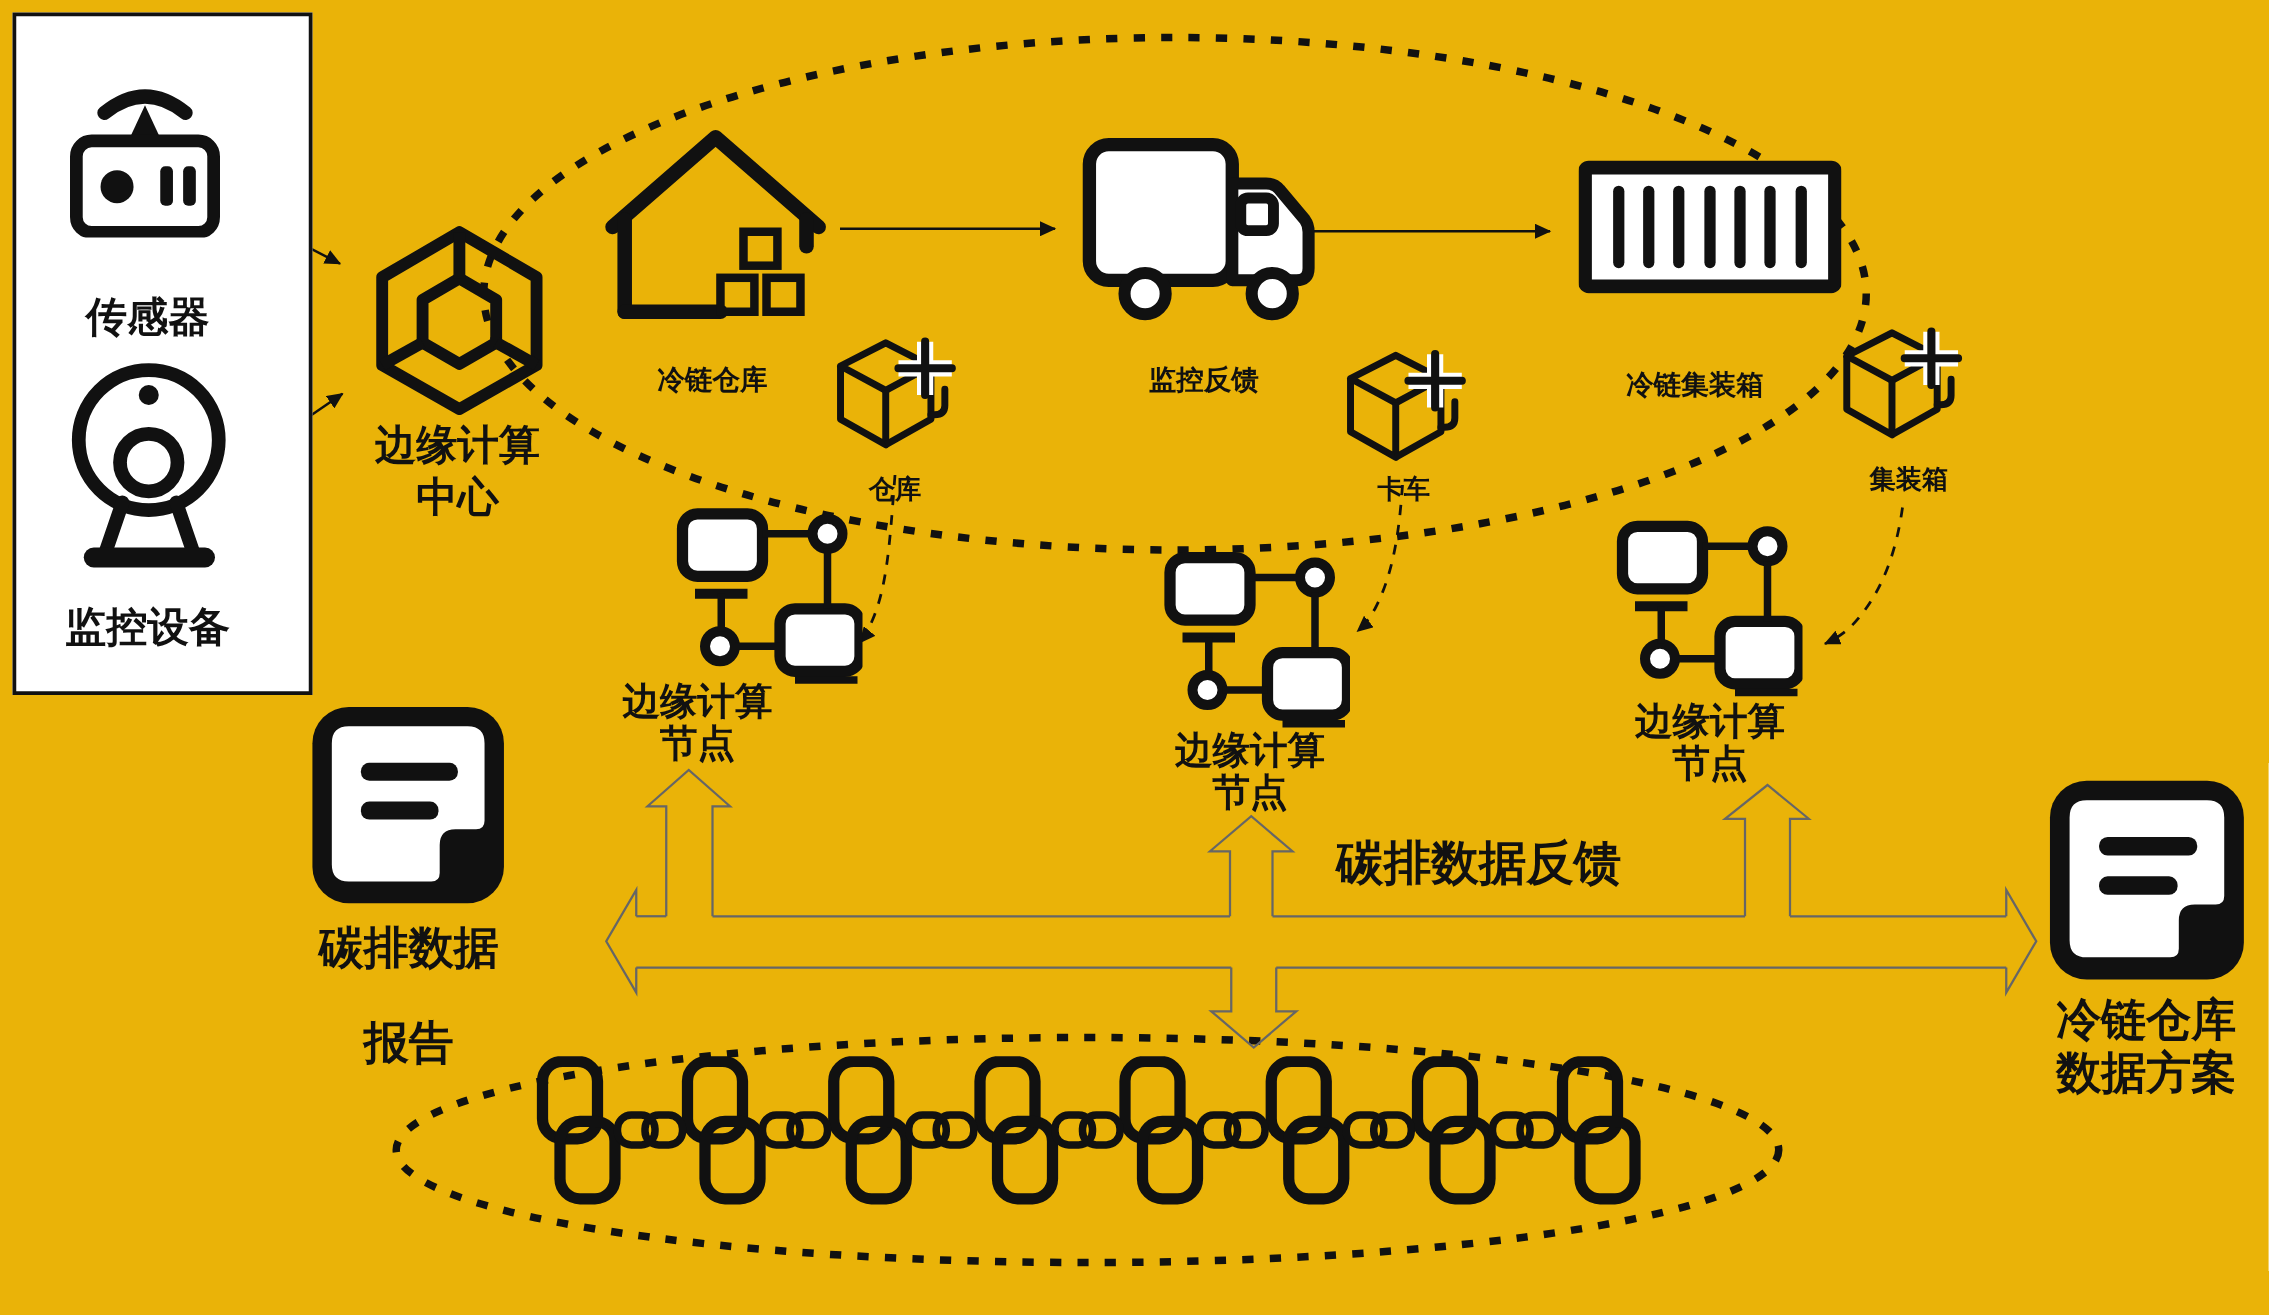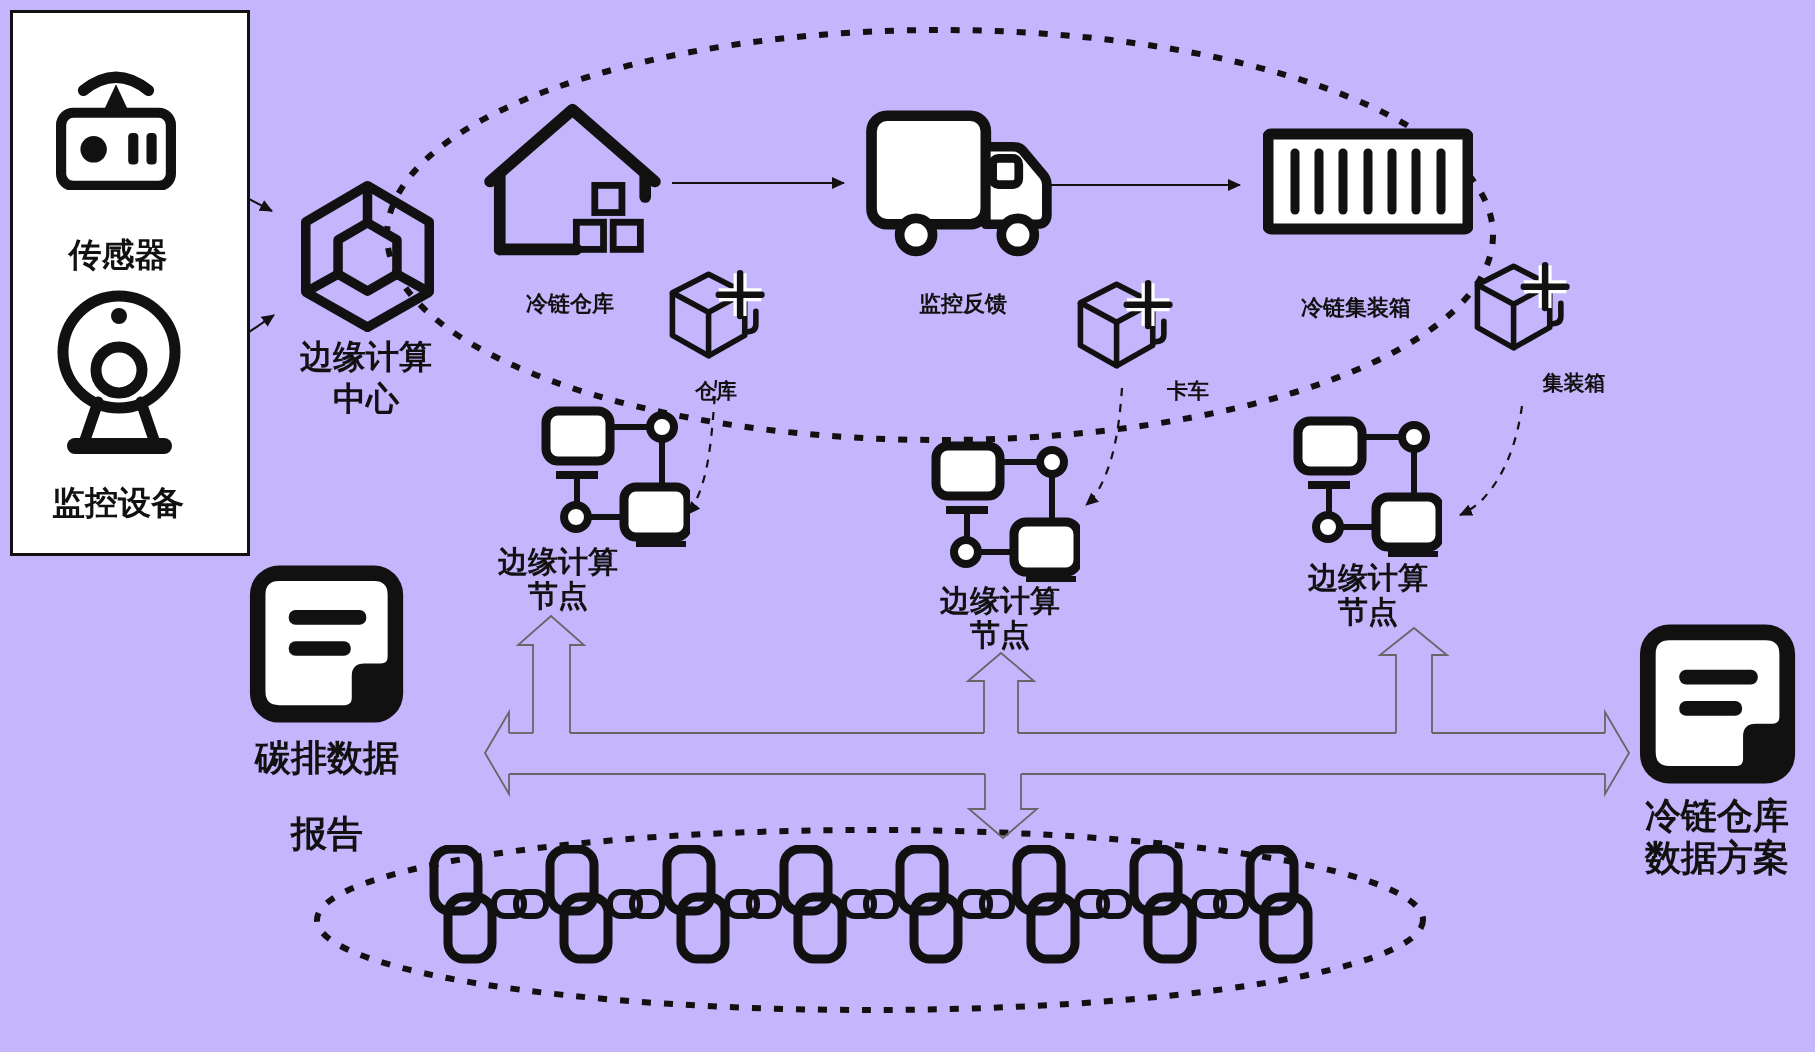--- a/index.html
+++ b/index.html
@@ -1,16 +1,16 @@
 <!DOCTYPE html>
 <html><head>
 <meta charset="utf-8">
 <style>
   html,body{margin:0;padding:0;background:#ffffff;}
-  #stage{position:relative;width:1815px;height:1052px;background:#c4b5fd;overflow:hidden;
+  #stage{position:relative;width:1815px;height:1052px;background:#eab308;overflow:hidden;
          font-family:"Liberation Serif","DejaVu Serif",serif;color:#111;}
   .abs{position:absolute;}
   .lbl{position:absolute;transform:translateX(-50%);white-space:nowrap;font-weight:bold;color:#111;
        font-family:"Liberation Serif","DejaVu Serif",serif;line-height:1.05;}
   .f33{font-size:33px;} .f34{font-size:22px;} .f30{font-size:30px;} .f28{font-size:21px;}
   .f36{font-size:36px;text-align:center;} .f38{font-size:38px;}
   .ic{position:absolute;}
   svg{display:block;}
   #srcbox{position:absolute;left:10px;top:10px;width:234px;height:540px;border:3px solid #111;background:#fff;}
 </style>
@@ -136,21 +136,21 @@
   <svg class="ic" style="left:1073px;top:276px" width="102" height="112" viewBox="0 0 110 115">
     <g fill="none" stroke="#111" stroke-width="6" stroke-linejoin="round">
       <polygon points="47,6 86,26 47,47 8,26"></polygon>
       <polyline points="8,26 8,72 47,94 47,47"></polyline>
       <polyline points="86,26 86,72 47,94"></polyline>
     </g>
     <path d="M58,28 H104 M81,5 V51" fill="none" stroke="#fff" stroke-width="14"></path>
     <path d="M58,28 H104 M81,5 V51" fill="none" stroke="#111" stroke-width="7" stroke-linecap="round"></path>
     <path d="M98,46 L98,60 Q98,68 89,68 L86,68" fill="none" stroke="#111" stroke-width="6" stroke-linecap="round"></path>
   </svg>
-  <div class="lbl f28" style="left:1188px;top:380px">卡车</div>
+  <div class="lbl f28" style="left:1123px;top:380px">卡车</div>
 
   <svg class="ic" style="left:1263px;top:128px" width="210" height="107" viewBox="0 0 210 105">
     <rect x="5" y="5" width="200" height="95" rx="3" fill="#fff" stroke="#111" stroke-width="11"></rect>
     <g stroke="#111" stroke-width="9" stroke-linecap="round">
       <line x1="32" y1="24" x2="32" y2="81"></line>
       <line x1="56" y1="24" x2="56" y2="81"></line>
       <line x1="80" y1="24" x2="80" y2="81"></line>
       <line x1="105" y1="24" x2="105" y2="81"></line>
       <line x1="129" y1="24" x2="129" y2="81"></line>
       <line x1="153" y1="24" x2="153" y2="81"></line>
@@ -162,21 +162,21 @@
   <svg class="ic" style="left:1470px;top:258px" width="102" height="112" viewBox="0 0 110 115">
     <g fill="none" stroke="#111" stroke-width="6" stroke-linejoin="round">
       <polygon points="47,6 86,26 47,47 8,26"></polygon>
       <polyline points="8,26 8,72 47,94 47,47"></polyline>
       <polyline points="86,26 86,72 47,94"></polyline>
     </g>
     <path d="M58,28 H104 M81,5 V51" fill="none" stroke="#fff" stroke-width="14"></path>
     <path d="M58,28 H104 M81,5 V51" fill="none" stroke="#111" stroke-width="7" stroke-linecap="round"></path>
     <path d="M98,46 L98,60 Q98,68 89,68 L86,68" fill="none" stroke="#111" stroke-width="6" stroke-linecap="round"></path>
   </svg>
-  <div class="lbl f28" style="left:1574px;top:372px">集装箱</div>
+  <div class="lbl f28" style="left:1527px;top:372px">集装箱</div>
 
   <svg class="ic" style="left:540px;top:395px" width="150" height="152" viewBox="0 0 150 152">
     <g fill="#fff" stroke="#111">
       <rect x="6" y="16" width="64" height="50" rx="12" stroke-width="9"></rect>
       <rect x="84" y="92" width="64" height="50" rx="12" stroke-width="9"></rect>
       <circle cx="122" cy="32" r="12" stroke-width="8"></circle>
       <circle cx="36" cy="122" r="12" stroke-width="8"></circle>
     </g>
     <g stroke="#111" fill="none">
       <line x1="70" y1="32" x2="110" y2="32" stroke-width="6"></line>
@@ -221,20 +221,21 @@
       <line x1="122" y1="44" x2="122" y2="92" stroke-width="6"></line>
       <line x1="48" y1="122" x2="84" y2="122" stroke-width="6"></line>
       <line x1="16" y1="80" x2="58" y2="80" stroke-width="8"></line>
       <line x1="37" y1="80" x2="37" y2="110" stroke-width="6"></line>
       <line x1="96" y1="150" x2="146" y2="150" stroke-width="8"></line>
     </g>
   </svg>
   <div class="lbl f30" style="left:1368px;top:562px">边缘计算</div>
   <div class="lbl f30" style="left:1368px;top:596px">节点</div>
 
+  <div class="lbl f38" style="left:1183px;top:672px">碳排数据反馈</div>
 
   <svg class="ic" style="left:248px;top:562px" width="160" height="168" viewBox="0 0 165 170">
     <rect x="2" y="2" width="158" height="162" rx="30" fill="#111"></rect>
     <path d="M32,18 H130 Q144,18 144,32 V96 Q144,103 137,103 H120 Q107,103 107,116 V139 Q107,146 100,146 H32 Q18,146 18,132 V32 Q18,18 32,18 Z" fill="#fff"></path>
     <rect x="42" y="48" width="80" height="15" rx="7" fill="#111"></rect>
     <rect x="42" y="80" width="64" height="15" rx="7" fill="#111"></rect>
   </svg>
   <div class="lbl f36" style="left:327px;top:740px">碳排数据</div>
   <div class="lbl f36" style="left:327px;top:816px">报告</div>
 

